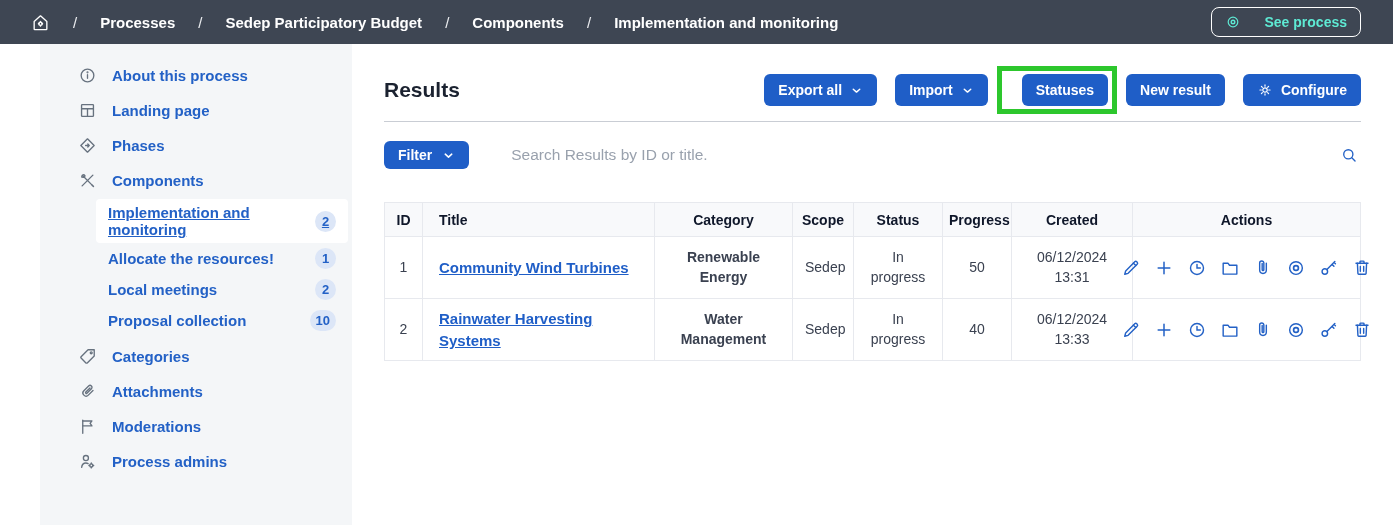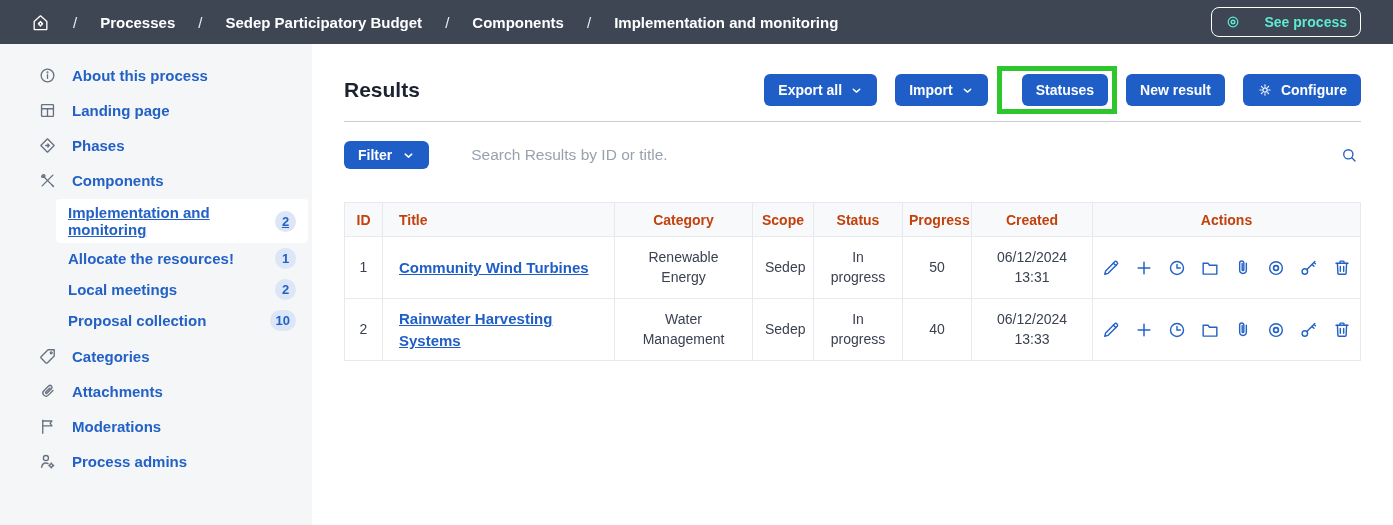--- a/index.html
+++ b/index.html
@@ -16,21 +16,21 @@
   .topbar{height:44px;background:var(--topbar-bg);display:flex;align-items:center;padding:0 32px 0 31px;color:#fff;}
   .crumbs{display:flex;align-items:center;gap:23px;font-size:15px;font-weight:600;}
   .crumb{color:#fff;text-decoration:none;cursor:pointer;}
   .crumb-sep{color:#eceef1;font-weight:400;}
   .home-link{color:#fff;cursor:pointer;display:flex;}
   .see-process-btn{margin-left:auto;display:inline-flex;align-items:center;gap:24px;border:1px solid #fff;
     border-radius:8px;padding:6px 13px;font-size:14px;font-weight:700;color:#5eead4;background:transparent;
     cursor:pointer;font-family:inherit;}
 
   
-  .layout{display:flex;height:481px;}
+  .layout{display:flex;height:481px;margin-left:40px;}
   .sidebar{width:312px;flex-shrink:0;background:var(--sidebar-bg);padding-top:14px;}
   .nav-item{display:flex;align-items:center;gap:15px;padding:8px 10px 8px 38px;color:var(--link-blue);
     font-weight:600;font-size:15px;cursor:pointer;text-decoration:none;}
   .nav-item .nicon{width:19px;height:19px;color:var(--icon-gray);flex-shrink:0;}
   .subnav{margin:1px 4px 3px 56px;}
   .subitem{display:flex;align-items:center;padding:5px 12px;border-radius:4px;color:var(--link-blue);
     font-weight:600;font-size:15px;cursor:pointer;text-decoration:none;min-height:29px;}
   .subitem.selected{background:#fff;font-weight:700;}
   .subitem.selected .sublabel,.subitem.selected .badge{text-decoration:underline;}
   .badge{margin-left:auto;height:21px;min-width:21px;border-radius:11px;background:var(--badge-bg);
@@ -53,25 +53,25 @@
   .filter-row{margin-top:19px;display:flex;align-items:center;}
   .filter-btn{padding:6px 14px;gap:10px;}
   .search-input{flex:1;border:none;outline:none;background:transparent;font-size:15.5px;margin-left:40px;
     font-family:inherit;color:#3a4150;}
   .search-input::placeholder{color:#99a1ad;}
   .search-btn{background:none;border:none;cursor:pointer;padding:2px;color:var(--link-blue);}
 
   
   .results-table{margin-top:33px;width:100%;border-collapse:collapse;table-layout:fixed;}
   .results-table th,.results-table td{border:1px solid var(--table-border);}
-  .results-table th{height:34px;background:var(--header-bg);font-size:14px;font-weight:700;color:#c2410c;
+  .results-table th{height:34px;background:var(--header-bg);font-size:14px;font-weight:700;color:#0f172a;
     padding:0 6px;text-align:center;}
   .results-table th.left{text-align:left;padding-left:16px;}
   .results-table td{height:62px;text-align:center;font-size:14px;color:#3a4150;padding:0 12px;line-height:1.4;}
-  td.cat-cell{padding:0 14px;}
+  td.cat-cell{padding:0 14px;font-weight:bold;}
   td.created-cell{padding:0 8px;}
   td.prog-cell{padding:0 4px;}
   td.title-cell{text-align:left;padding:0 14px 0 16px;}
   .title-link{color:var(--primary-blue);font-weight:700;font-size:15px;text-decoration:underline;cursor:pointer;}
   .actions{display:flex;gap:13px;justify-content:center;align-items:center;}
   .action-btn{background:none;border:none;padding:0;cursor:pointer;color:var(--link-blue);width:20px;height:20px;}
   .action-btn svg{width:20px;height:20px;}
 </style>
 </head>
 <body>

